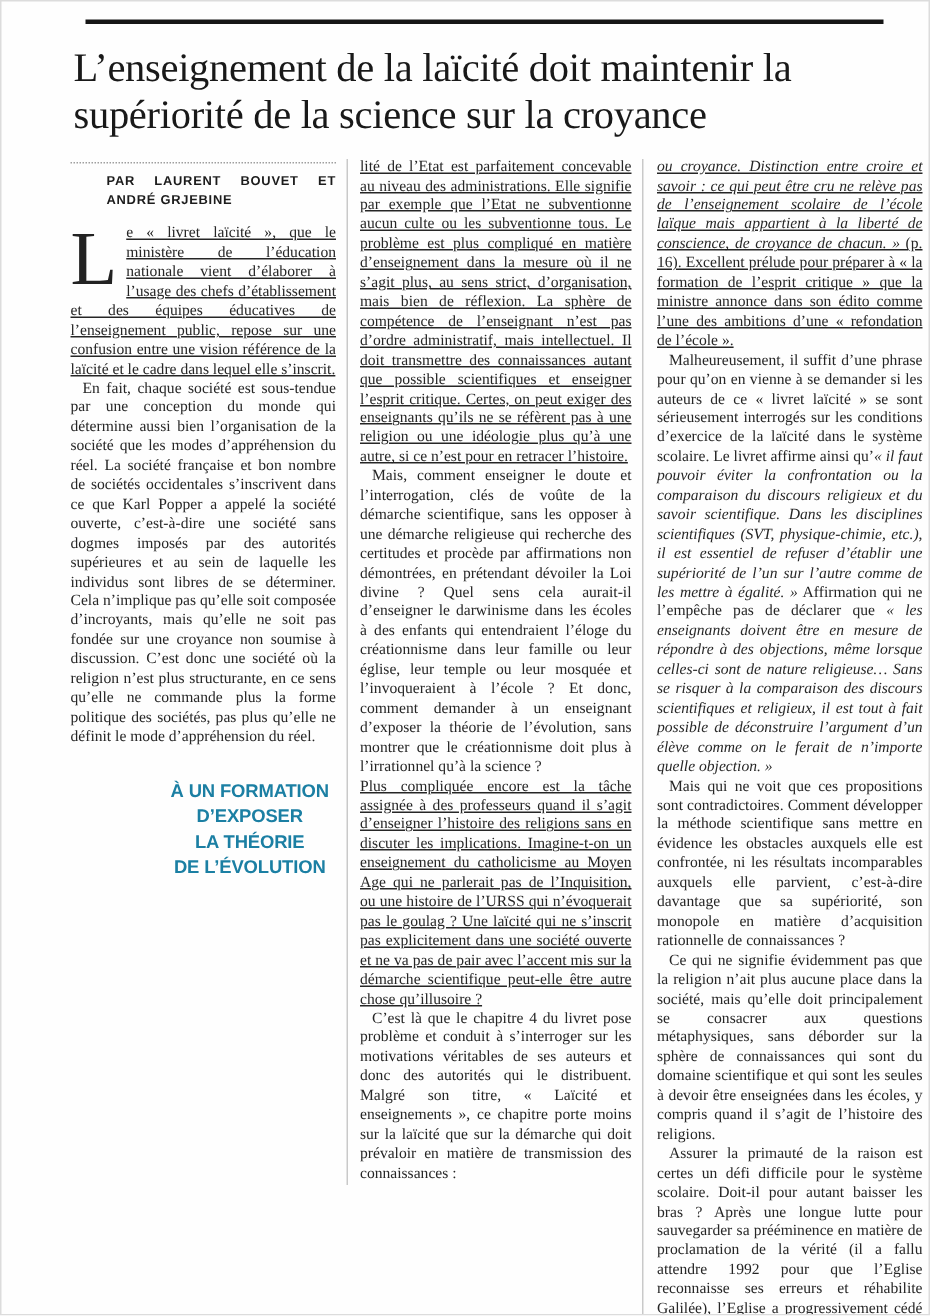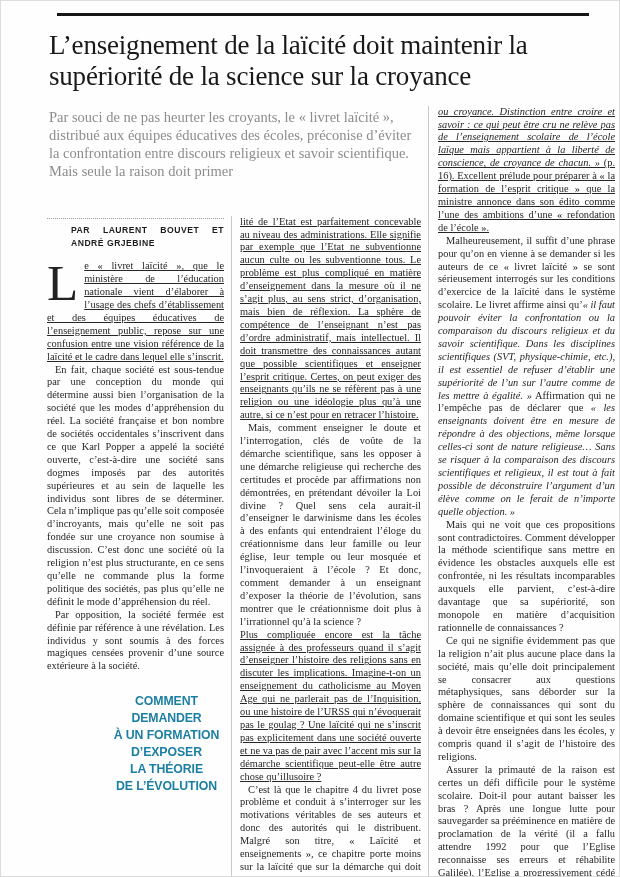--- a/index.html
+++ b/index.html
@@ -102,34 +102,31 @@
 <div class="page">
 
   <div class="top-rule"></div>
 
   <h1 class="article-title">L’enseignement de la laïcité doit maintenir la supériorité de la science sur la croyance</h1>
 
   <div class="body-grid">
 
     <div class="left-wrap">
 
-      <div class="standfirst">Par souci de ne pas heurter les croyants, le « livret laïcité », distribué aux équipes éducatives des écoles, préconise  d’éviter la confrontation entre discours religieux et savoir scientifique. Mais seule la raison doit primer</div>
 
       <div class="two-cols">
 
         <div class="col col1">
           <div class="byline-rule"></div>
           <div class="byline">PAR LAURENT BOUVET ET ANDRÉ GRJEBINE</div>
 
           <p class="noindent"><span class="dropcap">L</span><span>e « livret laïcité », que le ministère de l’éducation nationale vient d’élaborer à l’usage des chefs d’établissement et des équipes éducatives de l’enseignement public, repose sur une confusion entre une vision référence de la laïcité et le cadre dans lequel elle s’inscrit.</span></p>
           <p>En fait, chaque société est sous-tendue par une conception du monde qui détermine aussi bien l’organisation de la société que les modes d’appréhension du réel. La société française et bon nombre de sociétés occidentales s’inscrivent dans ce que Karl Popper a appelé la société ouverte, c’est-à-dire une société sans dogmes imposés par des autorités supérieures et au sein de laquelle les individus sont libres de se déterminer. Cela n’implique pas qu’elle soit composée d’incroyants, mais qu’elle ne soit pas fondée sur une croyance non soumise à discussion. C’est donc une société où la religion n’est plus structurante, en ce sens qu’elle ne commande plus la forme politique des sociétés, pas plus qu’elle ne définit le mode d’appréhension du réel.</p>
-          <p>Par opposition, la société fermée est définie par référence à une révélation. Les individus y sont soumis à des forces magiques censées provenir d’une source extérieure à la société.</p>
 
           <div class="pullquote" style="color: rgb(27, 127, 163);">
-            <div>COMMENT DEMANDER</div>
             <div>À UN FORMATION</div>
             <div>D’EXPOSER</div>
             <div>LA THÉORIE</div>
             <div>DE L’ÉVOLUTION</div>
 
           </div>
         </div>
 
         <div class="col col2">
           <p class="noindent">lité de l’Etat est parfaitement concevable au niveau des administrations. Elle signifie par exemple que l’Etat ne subventionne aucun culte ou les subventionne tous. Le problème est plus compliqué en matière d’enseignement dans la mesure où il ne s’agit plus, au sens strict, d’organisation, mais bien de réflexion. La sphère de compétence de l’enseignant n’est pas d’ordre administratif, mais intellectuel. Il doit transmettre des connaissances autant que possible scientifiques et enseigner l’esprit critique. Certes, on peut exiger des enseignants qu’ils ne se réfèrent pas à une religion ou une idéologie plus qu’à une autre, si ce n’est pour en retracer l’histoire.</p>

